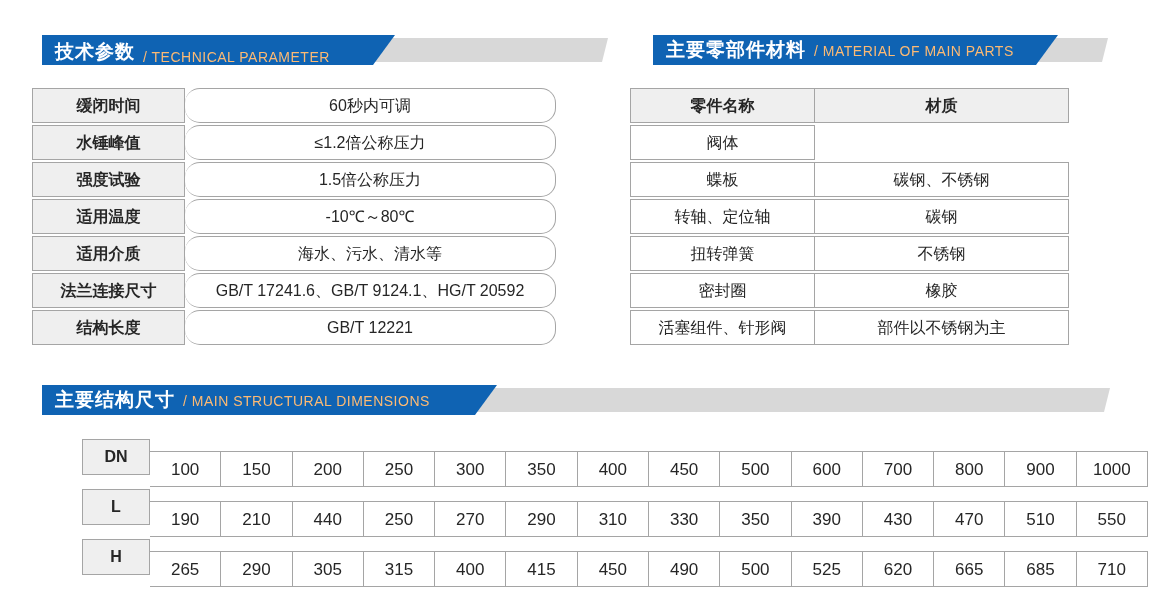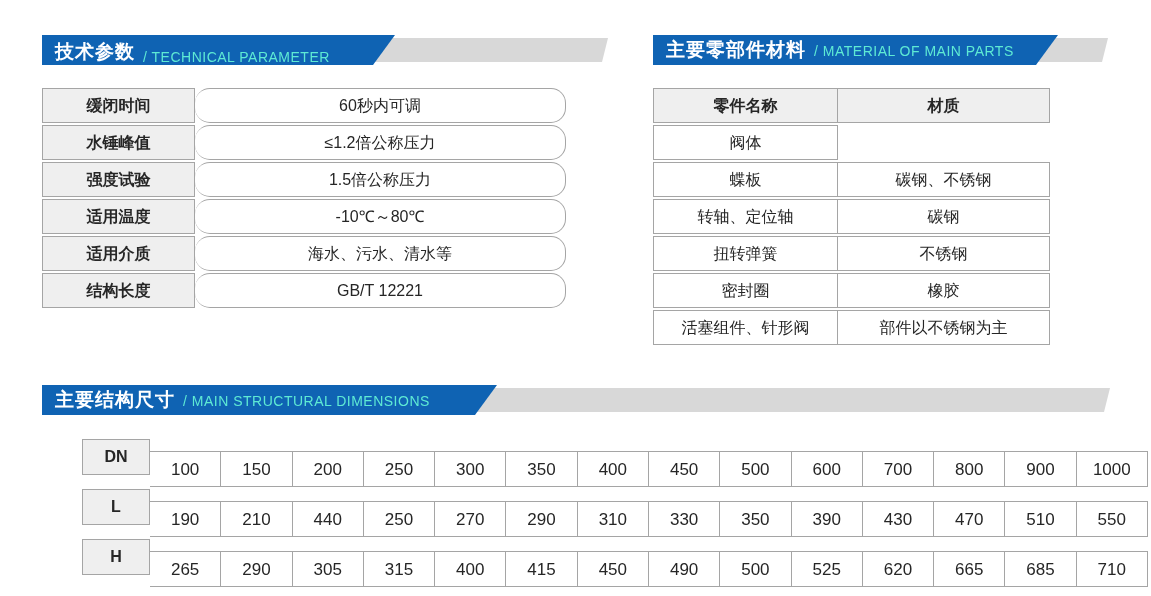--- a/index.html
+++ b/index.html
@@ -13,44 +13,44 @@
     position:absolute;top:3px;height:24px;right:0;background:#d8d8d8;
     clip-path:polygon(0 0,100% 0,calc(100% - 6px) 100%,0 100%);
   }
   .sec-hdr .band{
     position:absolute;left:0;top:0;height:30px;background:#0f63b3;
     clip-path:polygon(0 0,100% 0,calc(100% - 22px) 100%,0 100%);
     display:flex;align-items:center;padding:0 30px 0 13px;box-sizing:border-box;
     white-space:nowrap;
   }
   .band .zh{color:#ffffff;font-weight:bold;font-size:19px;letter-spacing:1px;}
-  .band .en{color:#5eead4;font-size:14px;margin-left:8px;margin-top:2px;letter-spacing:.5px;}
+  .band .en{color:#fdba74;font-size:14px;margin-left:8px;margin-top:2px;letter-spacing:.5px;}
   #hdr-tech{left:42px;top:35px;width:566px;}
   #hdr-tech .band{width:353px;align-items:flex-end;}
   #hdr-tech .tail{left:250px;}
   #hdr-mat{left:653px;top:35px;width:455px;}
   #hdr-mat .band{width:405px;}
   #hdr-mat .tail{left:300px;}
   #hdr-dim{left:42px;top:385px;width:1068px;}
   #hdr-dim .band{width:455px;}
   #hdr-dim .tail{left:350px;}
   
   .tbl{position:absolute;}
   .trow{display:flex;margin-bottom:2px;}
   .cell{
     box-sizing:border-box;border:1px solid #a5a5a5;height:35px;background:#ffffff;
     display:flex;align-items:center;justify-content:center;
     font-size:16px;line-height:1;white-space:nowrap;
   }
   .cell + .cell{border-left:none;}
   .lab{background:#efefef;font-weight:bold;}
-  #tbl-tech{left:42px;top:88px;width:524px;}
+  #tbl-tech{left:32px;top:88px;width:524px;}
   #tbl-tech .c1{width:153px;}
   #tbl-tech .c2{flex:1;border-radius:15px;}
-  #tbl-mat{left:653px;top:88px;width:397px;}
+  #tbl-mat{left:630px;top:88px;width:439px;}
   #tbl-mat .c1{width:185px;}
   #tbl-mat .c2{flex:1;}
   #tbl-dim{left:42px;top:439px;width:1066px;padding-left:40px;}
   #tbl-dim .cell{height:36px;font-size:17px;}
   #tbl-dim .c1{width:68px;font-size:16px;}
   #tbl-dim .cv{flex:1;margin-top:12px;}
 </style>
 </head>
 <body>
 
@@ -83,20 +83,24 @@
     <div class="cell lab c1">强度试验</div>
     <div class="cell c2">1.5倍公称压力</div>
   </div>
   <div class="trow">
     <div class="cell lab c1">适用温度</div>
     <div class="cell c2">-10℃～80℃</div>
   </div>
   <div class="trow">
     <div class="cell lab c1">适用介质</div>
     <div class="cell c2">海水、污水、清水等</div>
+  </div>
+  <div class="trow">
+    <div class="cell lab c1">法兰连接尺寸</div>
+    <div class="cell c2">GB/T 17241.6、GB/T 9124.1、HG/T 20592</div>
   </div>
   <div class="trow">
     <div class="cell lab c1">结构长度</div>
     <div class="cell c2">GB/T 12221</div>
   </div>
 </div>
 
 <div class="tbl" id="tbl-mat">
   <div class="trow">
     <div class="cell lab c1">零件名称</div>

